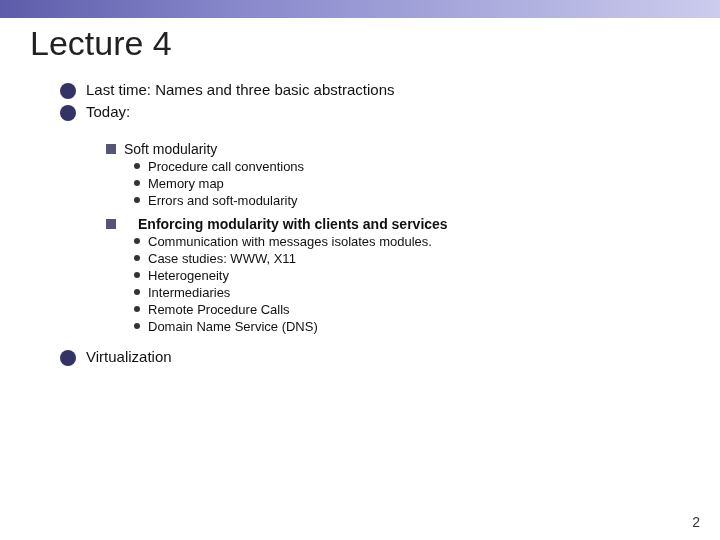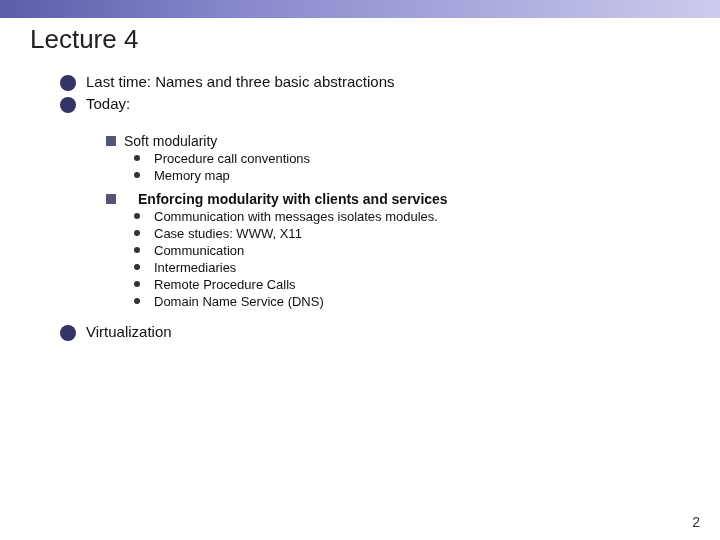--- a/index.html
+++ b/index.html
@@ -36,21 +36,21 @@
 
     .content {
       position: absolute;
       top: 24px;
       left: 30px;
       right: 20px;
       bottom: 30px;
     }
 
     .slide-title {
-      font-size: 26px;
+      font-size: 34px;
       font-weight: normal;
       color: #222222;
       margin-bottom: 18px;
       font-family: Arial, Helvetica, sans-serif;
     }
 
     .top-bullets {
       list-style: none;
       margin-left: 10px;
     }
@@ -106,21 +106,20 @@
       margin-top: 2px;
       margin-bottom: 2px;
     }
 
     .sub-sub-list > li {
       font-size: 13px;
       color: #111111;
       margin-bottom: 2px;
       display: flex;
       align-items: flex-start;
-      gap: 6px;
     }
 
     .bullet-small {
       display: inline-block;
       width: 6px;
       height: 6px;
       background: #333333;
       border-radius: 50%;
       margin-right: 8px;
       margin-top: 4px;
@@ -184,40 +183,44 @@
               </div>
               <ul class="sub-sub-list">
                 <li>
                   <span class="bullet-small"></span>
                   <span>Procedure call conventions</span>
                 </li>
                 <li>
                   <span class="bullet-small"></span>
                   <span>Memory map</span>
                 </li>
+                <li>
+                  <span class="bullet-small"></span>
+                  <span>Errors and soft-modularity</span>
+                </li>
               </ul>
             </li>
 
             <li style="flex-direction: column; margin-top: 4px;">
               <div style="display:flex; align-items: flex-start; gap: 14px;">
                 <span class="bullet-square"></span>
                 <span class="bold-text">Enforcing modularity with clients and services</span>
               </div>
               <ul class="sub-sub-list">
                 <li>
                   <span class="bullet-small"></span>
                   <span>Communication with messages isolates modules.</span>
                 </li>
                 <li>
                   <span class="bullet-small"></span>
                   <span>Case studies: WWW, X11</span>
                 </li>
                 <li>
                   <span class="bullet-small"></span>
-                  <span>Communication</span>
+                  <span>Heterogeneity</span>
                 </li>
                 <li>
                   <span class="bullet-small"></span>
                   <span>Intermediaries</span>
                 </li>
                 <li>
                   <span class="bullet-small"></span>
                   <span>Remote Procedure Calls</span>
                 </li>
                 <li>

